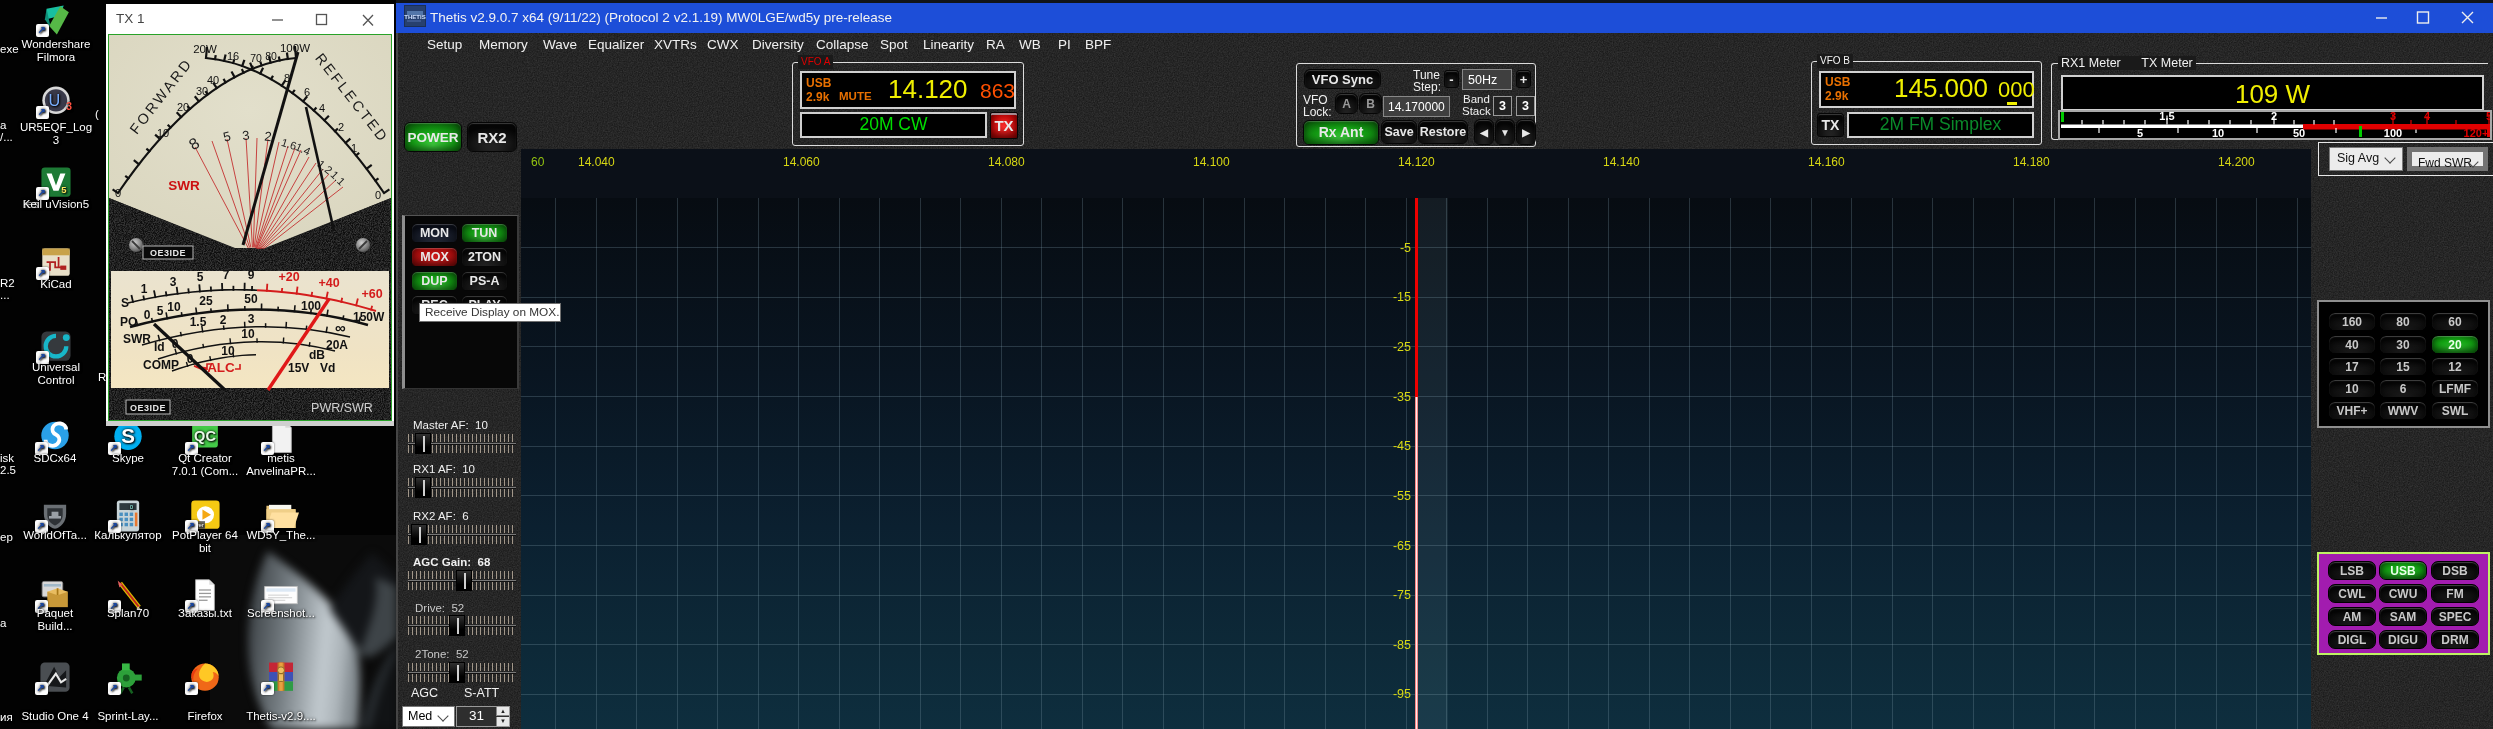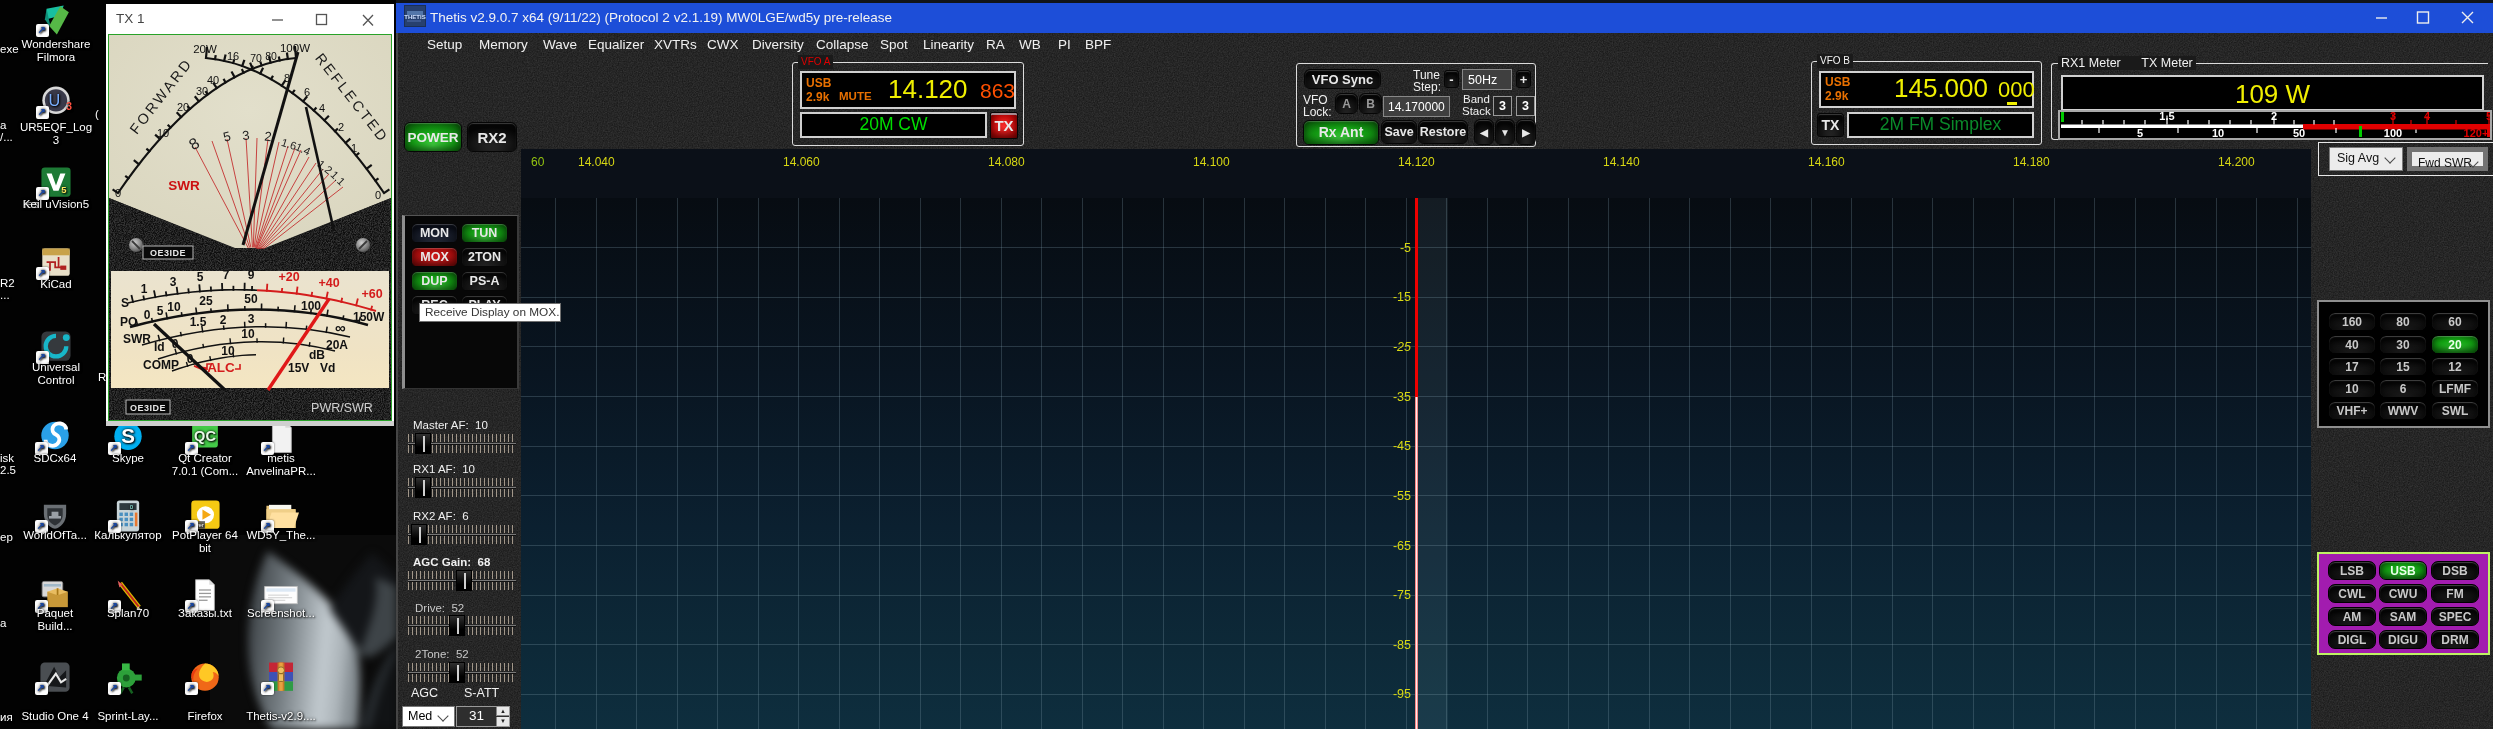--- a/index.html
+++ b/index.html
@@ -855,21 +855,21 @@
             <line x1="0" y1="397.05" x2="1790" y2="397.05"></line>
             <line x1="0" y1="446.7" x2="1790" y2="446.7"></line>
             <line x1="0" y1="496.34999999999997" x2="1790" y2="496.34999999999997"></line>
           </g>
       </svg>
       <div class="abs" style="left:897px;top:49px;width:30px;height:531px;background:rgba(160,195,215,0.09);"></div>
       <div class="abs" style="left:894px;top:49px;width:3px;height:199px;background:#ee0000;"></div>
       <div class="abs" style="left:894px;top:248px;width:3px;height:332px;background:linear-gradient(to right,#f04040,#ffecec 40%,#ffecec 60%,#f04040);"></div>
       <div class="dblabel" style="left:850px;top:92px;">-5</div>
       <div class="dblabel" style="left:850px;top:141px;">-15</div>
-      <div class="dblabel" style="left:850px;top:191px;font-style:italic;">-25</div>
+      <div class="dblabel" style="left:850px;top:191px;">-25</div>
       <div class="dblabel" style="left:850px;top:241px;">-35</div>
       <div class="dblabel" style="left:850px;top:290px;">-45</div>
       <div class="dblabel" style="left:850px;top:340px;">-55</div>
       <div class="dblabel" style="left:850px;top:390px;">-65</div>
       <div class="dblabel" style="left:850px;top:439px;">-75</div>
       <div class="dblabel" style="left:850px;top:489px;">-85</div>
       <div class="dblabel" style="left:850px;top:538px;">-95</div>
     </div>
     <div id="sidebar">
 

